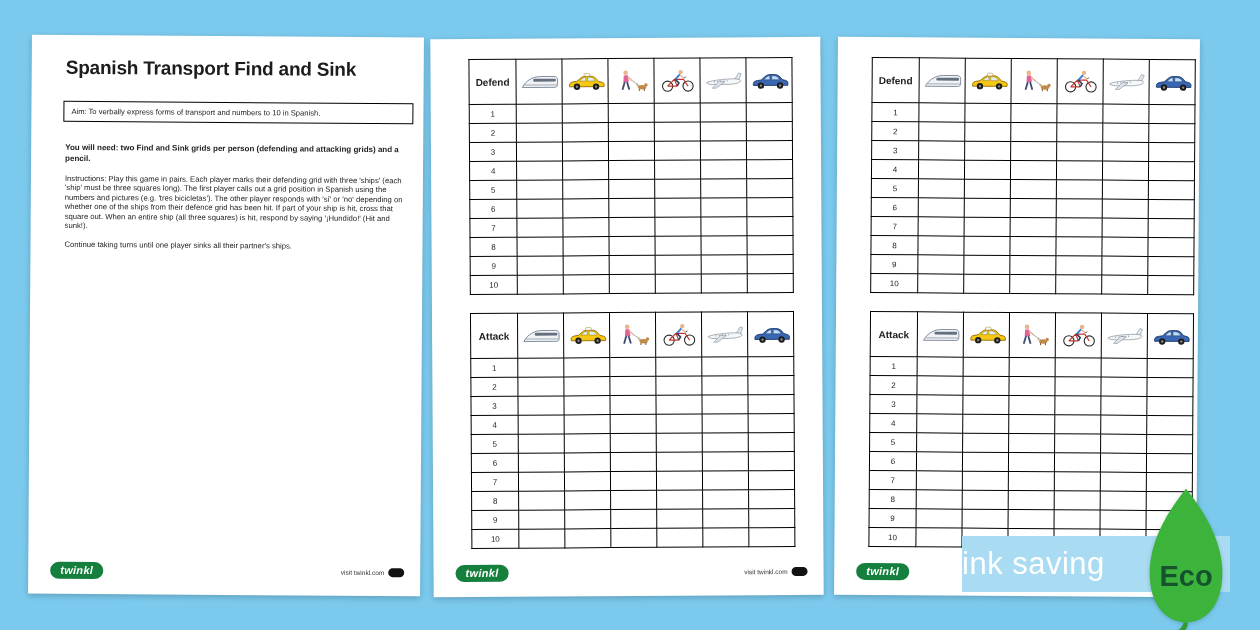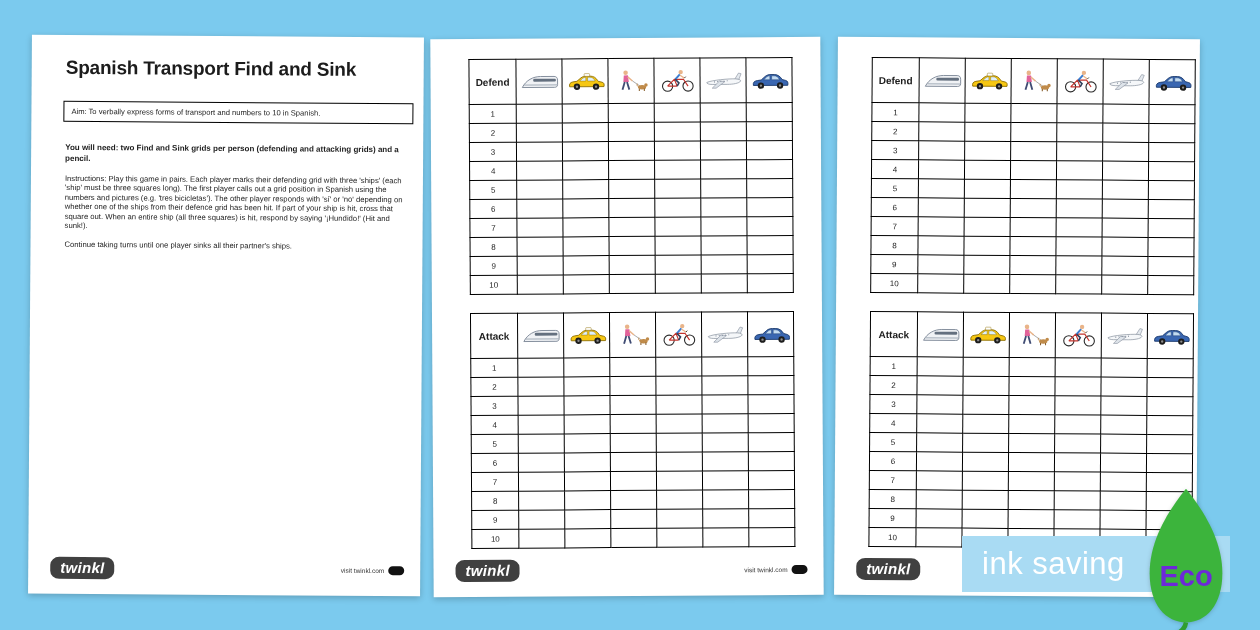--- a/index.html
+++ b/index.html
@@ -12,43 +12,43 @@
   .page2{left:432px;top:38px;width:390px;height:558px;transform:rotate(-.35deg);}
   .page3{left:836px;top:38px;width:362px;height:558px;transform:rotate(.4deg);}
 
   .p1-title{position:absolute;left:34px;top:22px;font-size:19px;font-weight:bold;letter-spacing:-.2px;margin:0;}
   .aim-box{position:absolute;left:32px;top:66px;width:334px;border:1px solid #000;padding:5px 7px;font-size:7.6px;}
   .p1-text{position:absolute;left:34px;top:108px;width:346px;font-size:7.7px;line-height:9.4px;}
   .p1-text p{margin:0 0 10px 0;}
   .p1-need{font-weight:bold;font-size:8px;line-height:10.5px;}
 
   .pfoot{position:absolute;left:22px;right:16px;bottom:15px;display:flex;justify-content:space-between;align-items:center;}
-  .tlogo{background:#404040;color:#fff;border-radius:9px/8px;padding:2px 10px 3px;font-size:15px;font-weight:bold;font-style:italic;letter-spacing:.3px;}
+  .tlogo{background:#15803d;color:#fff;border-radius:9px/8px;padding:2px 10px 3px;font-size:11px;font-weight:bold;font-style:italic;letter-spacing:.3px;}
   .visit{font-size:6.5px;color:#333;display:flex;align-items:center;gap:4px;}
   .miniblob{display:inline-block;width:16px;height:9px;background:#121212;border-radius:5px;}
 
   table.grid{border-collapse:collapse;position:absolute;background:#fff;}
   .g-top{top:20px;}
   .g-bottom{top:274px;}
   .page2 table.grid{left:38px;}
   .page3 table.grid{left:34px;}
   table.grid th,table.grid td{border:1px solid #000;padding:0;}
   th.lbl{width:46px;height:44px;font-size:10px;font-weight:600;text-align:center;}
   th.ic{width:45px;height:44px;text-align:center;vertical-align:middle;background:#fff;}
   th.ic svg{display:block;margin:0 auto;}
   td.num{width:46px;height:18px;font-size:8px;text-align:center;font-weight:400;}
   td.cell{width:45px;height:18px;background:#fff;}
 
   .eco-strip{position:absolute;left:962px;top:536px;width:268px;height:56px;background:#a9dbf3;
-    display:flex;align-items:center;padding-left:20px;box-sizing:border-box;z-index:5;}
+    display:flex;align-items:center;box-sizing:border-box;z-index:5;}
   .eco-strip-label{color:#fff;font-size:31px;letter-spacing:.5px;}
   .eco-leaf{position:absolute;left:1140px;top:486px;width:92px;height:150px;z-index:6;filter:drop-shadow(0 1px 2px rgba(0,0,0,.18));}
   .eco-leaf svg{display:block;}
   .eco-badge-text{position:absolute;left:0;top:74px;width:92px;text-align:center;
-    color:#6d28d9;font-size:29px;font-weight:bold;}
+    color:#14532d;font-size:29px;font-weight:bold;}
 </style>
 </head>
 <body>
 
 <div class="stage">
 
   <div class="page page1">
     <h1 class="p1-title">Spanish Transport Find and Sink</h1>
     <div class="aim-box">
       <span>Aim: To verbally express forms of transport and numbers to 10 in Spanish.</span>

